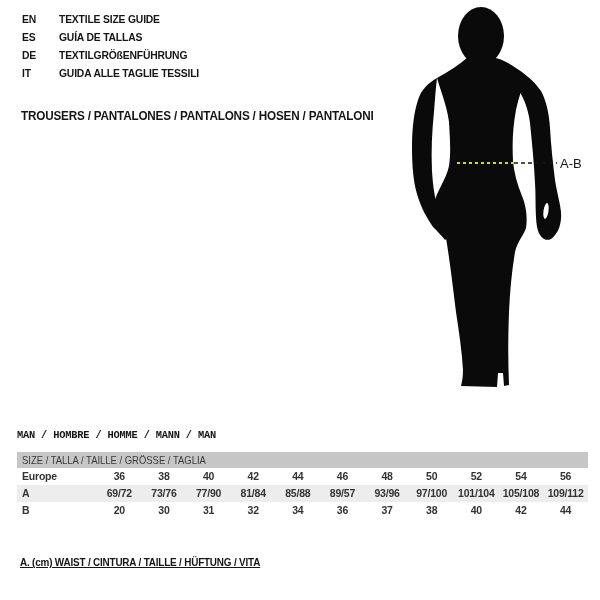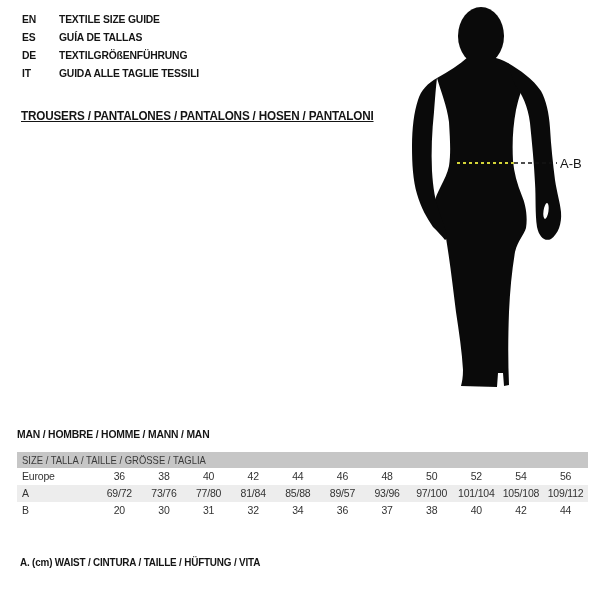--- a/index.html
+++ b/index.html
@@ -10,41 +10,41 @@
   }
   .canvas{position:relative;width:600px;height:600px;background:#ffffff;overflow:hidden;}
   .cond{display:inline-block;white-space:nowrap;transform:scaleX(0.9);transform-origin:0 50%;}
 
   
   .lang-block{position:absolute;left:22px;top:13px;}
   .lang-row{display:flex;height:18px;align-items:flex-start;font-weight:bold;font-size:11.5px;letter-spacing:-0.2px;}
   .lang-code{width:37px;flex:none;}
 
   .category{position:absolute;left:21px;top:106px;height:18px;display:flex;align-items:center;
-            font-weight:bold;font-size:13px;letter-spacing:-0.2px;text-decoration:underline;}
+            font-weight:bold;font-size:13px;letter-spacing:-0.2px;}
 
   
   .figure-svg{position:absolute;left:0;top:0;}
 
   
   .gender-line{position:absolute;left:17px;top:426px;height:16px;display:flex;align-items:center;
-               font-weight:bold;font-size:11.5px;letter-spacing:-0.2px;}
+               font-weight:bold;font-size:11.5px;letter-spacing:-0.2px;font-family:Liberation Mono, monospace;}
 
   
   table.size{position:absolute;left:17px;top:452px;width:571px;border-collapse:collapse;table-layout:fixed;}
   table.size th{background:#c6c6c6;height:16px;font-weight:normal;font-size:10.5px;color:#3a3a3a;
                 text-align:left;padding:0 0 0 5px;line-height:16px;margin-top:7px;}
   table.size td{height:17px;line-height:17px;padding:0;font-size:10.5px;color:#333333;text-align:center;
-                font-weight:normal;letter-spacing:-0.2px;}
+                font-weight:bold;letter-spacing:-0.2px;}
   table.size td.rowlabel{text-align:left;padding-left:5px;color:#333333;}
   table.size tbody tr:nth-child(even){background:#ededed;}
 
   
   .footnotes{position:absolute;left:20px;top:553px;}
-  .footnote{height:18.5px;display:flex;align-items:center;font-weight:bold;font-size:11px;letter-spacing:-0.2px;}
+  .footnote{height:18.5px;display:flex;align-items:center;font-weight:bold;font-size:11px;letter-spacing:-0.2px;text-decoration:underline;}
 </style>
 </head>
 <body>
 
 <div class="canvas">
 
   <div class="lang-block">
     <div class="lang-row">
       <span class="lang-code cond">EN</span>
       <span class="cond">TEXTILE SIZE GUIDE</span>
@@ -156,21 +156,21 @@
         <td>48</td>
         <td>50</td>
         <td>52</td>
         <td>54</td>
         <td>56</td>
       </tr>
       <tr>
         <td class="rowlabel">A</td>
         <td>69/72</td>
         <td>73/76</td>
-        <td>77/80</td>
+        <td>77/90</td>
         <td>81/84</td>
         <td>85/88</td>
         <td>89/57</td>
         <td>93/96</td>
         <td>97/100</td>
         <td>101/104</td>
         <td>105/108</td>
         <td>109/112</td>
       </tr>
       <tr>

